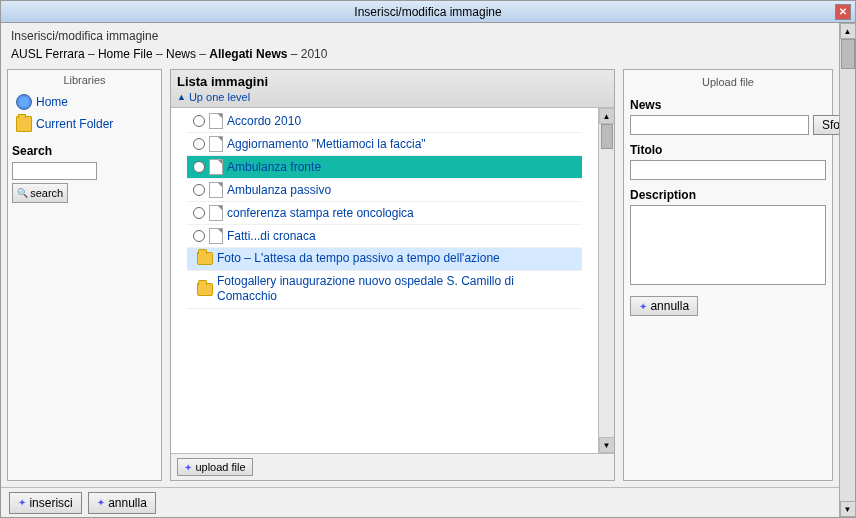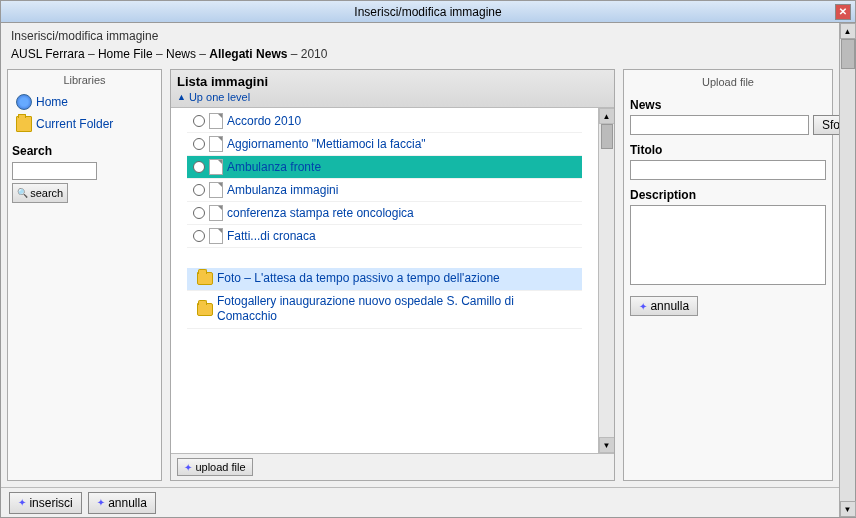--- a/index.html
+++ b/index.html
@@ -549,36 +549,36 @@
 
             <div class="image-item highlighted">
               <div class="radio-btn"></div>
               <div class="file-icon"></div>
               <span class="item-label">Ambulanza fronte</span>
             </div>
 
             <div class="image-item">
               <div class="radio-btn"></div>
               <div class="file-icon"></div>
-              <span class="item-label">Ambulanza immagini</span>
+              <span class="item-label">Ambulanza passivo</span>
             </div>
 
             <div class="image-item">
               <div class="radio-btn"></div>
               <div class="file-icon"></div>
               <span class="item-label">conferenza stampa rete oncologica</span>
             </div>
 
             <div class="image-item">
               <div class="radio-btn"></div>
               <div class="file-icon"></div>
               <span class="item-label">Fatti...di cronaca</span>
             </div>
 
-            <div class="image-item folder-link-item" style="padding-left:10px; background:#d4e8ff;margin-top:20px;">
+            <div class="image-item folder-link-item" style="padding-left:10px; background:#d4e8ff;">
               <div class="folder-icon"></div>
               <span class="item-label" style="color:#0044aa; white-space:normal; line-height:1.3;">Foto – L'attesa da tempo passivo a tempo dell'azione</span>
             </div>
 
             <div class="image-item folder-link-item" style="padding-left:10px;">
               <div class="folder-icon"></div>
               <span class="item-label" style="color:#0044aa; white-space:normal; line-height:1.3;">Fotogallery inaugurazione nuovo ospedale S. Camillo di Comacchio</span>
             </div>
 
           </div>

